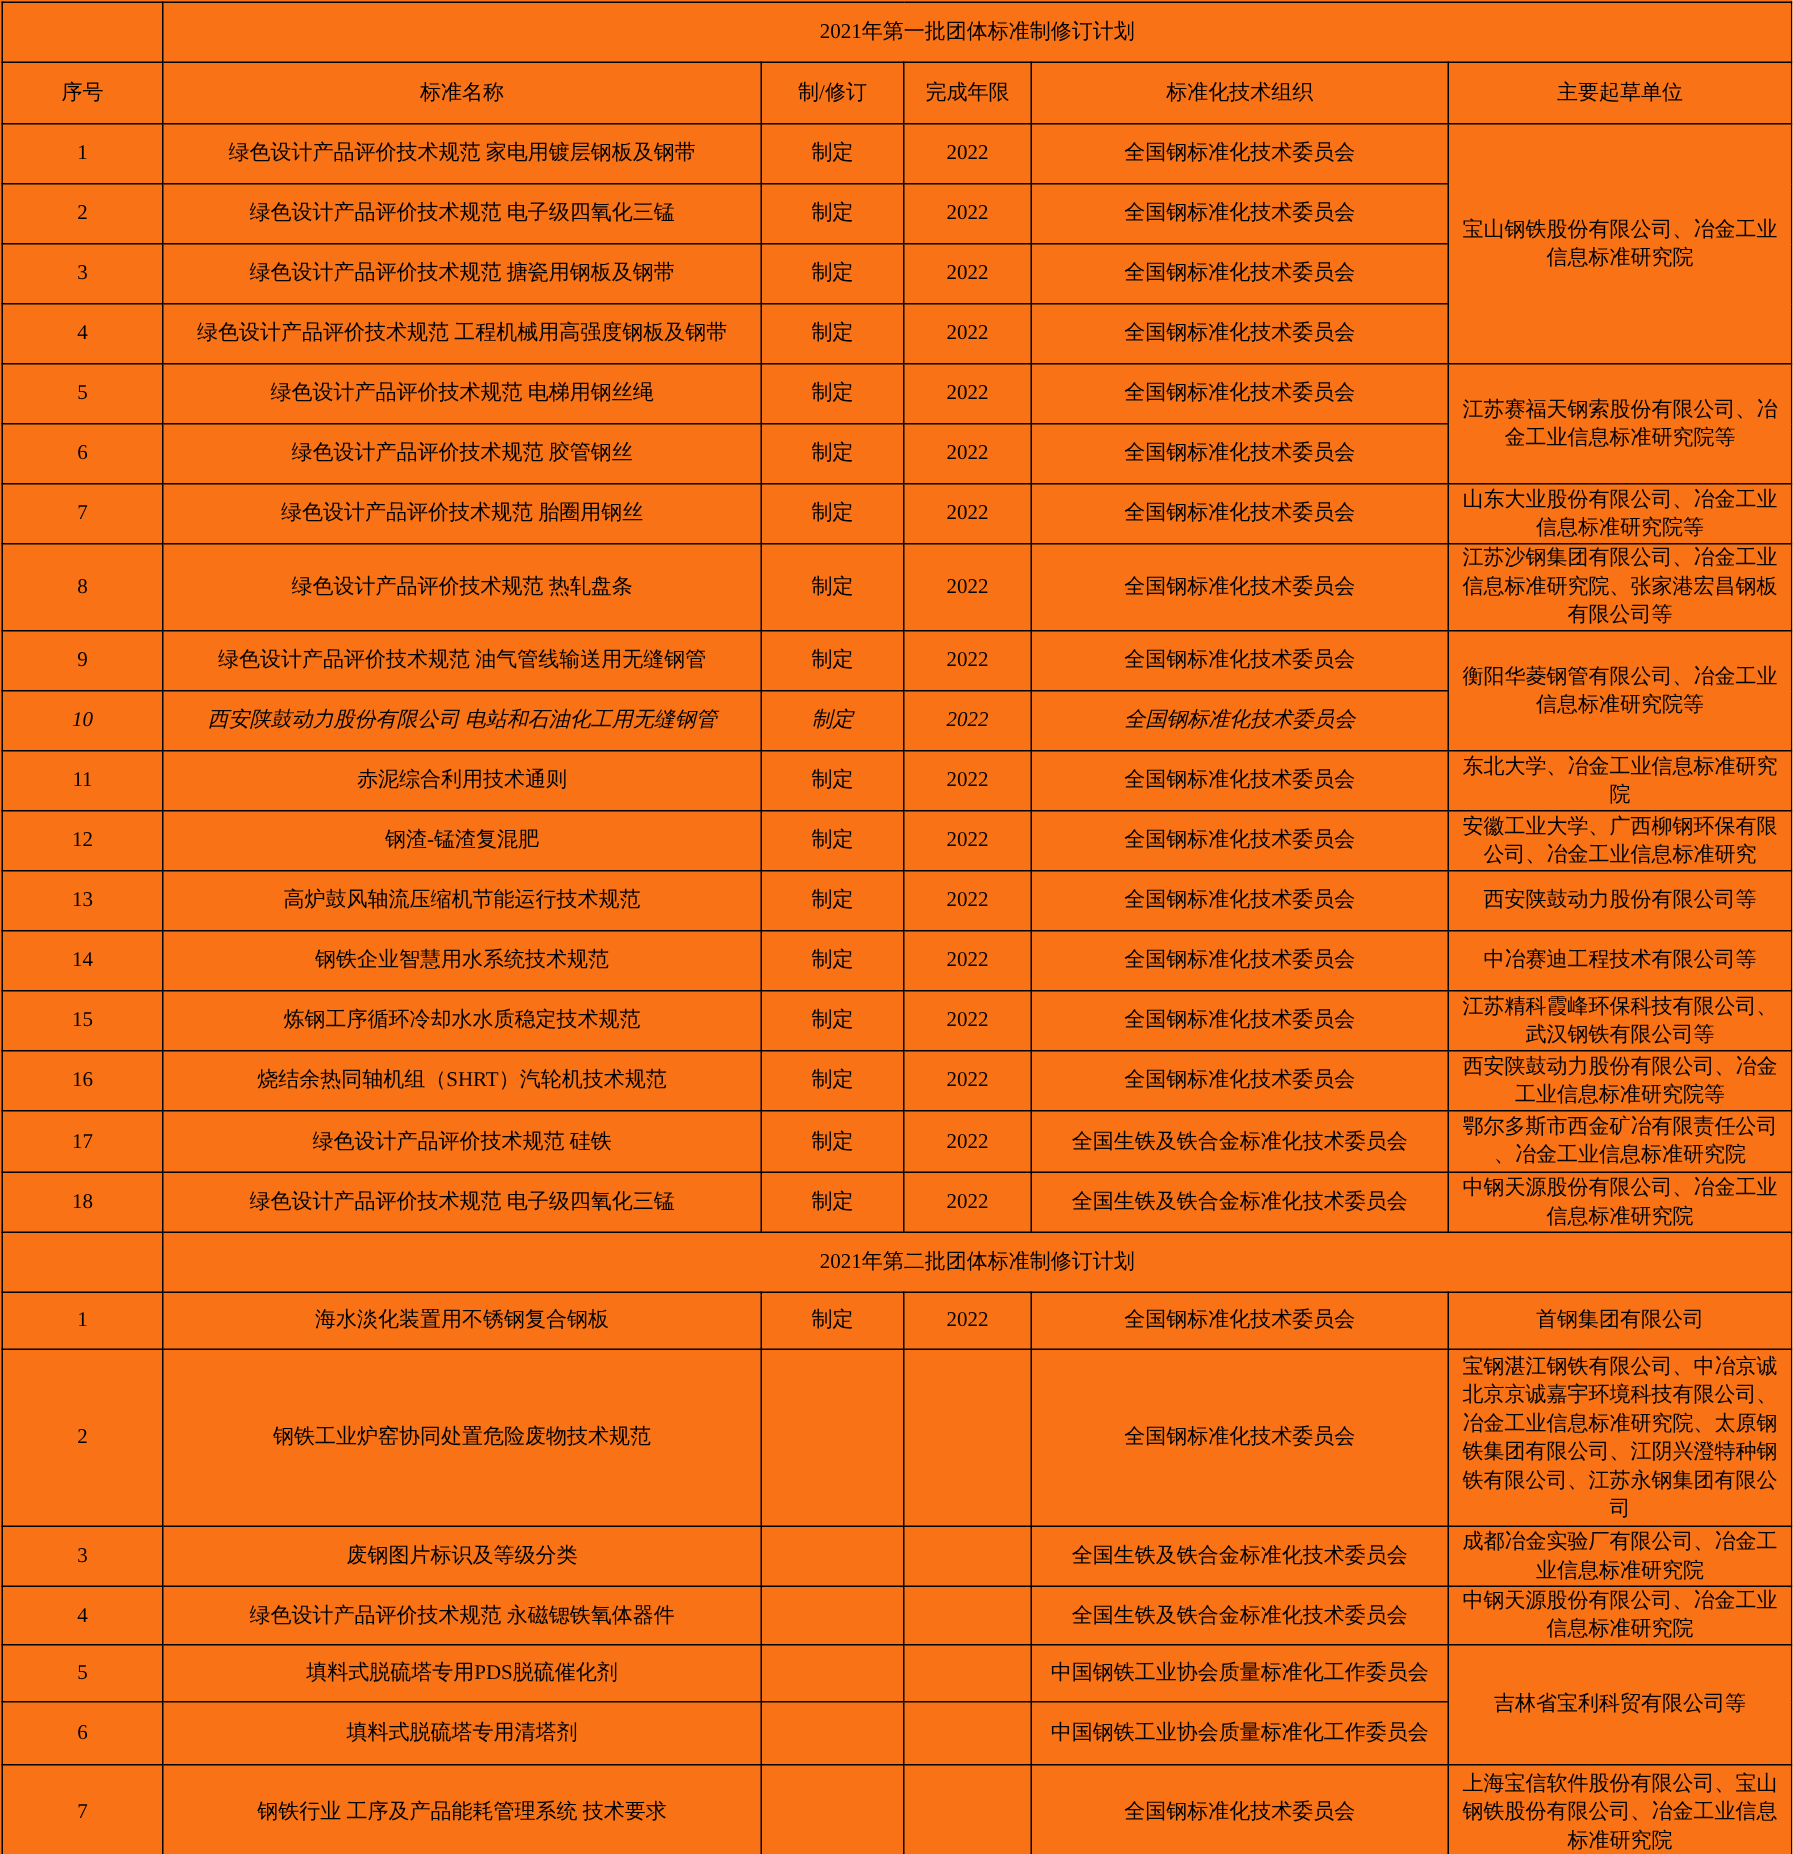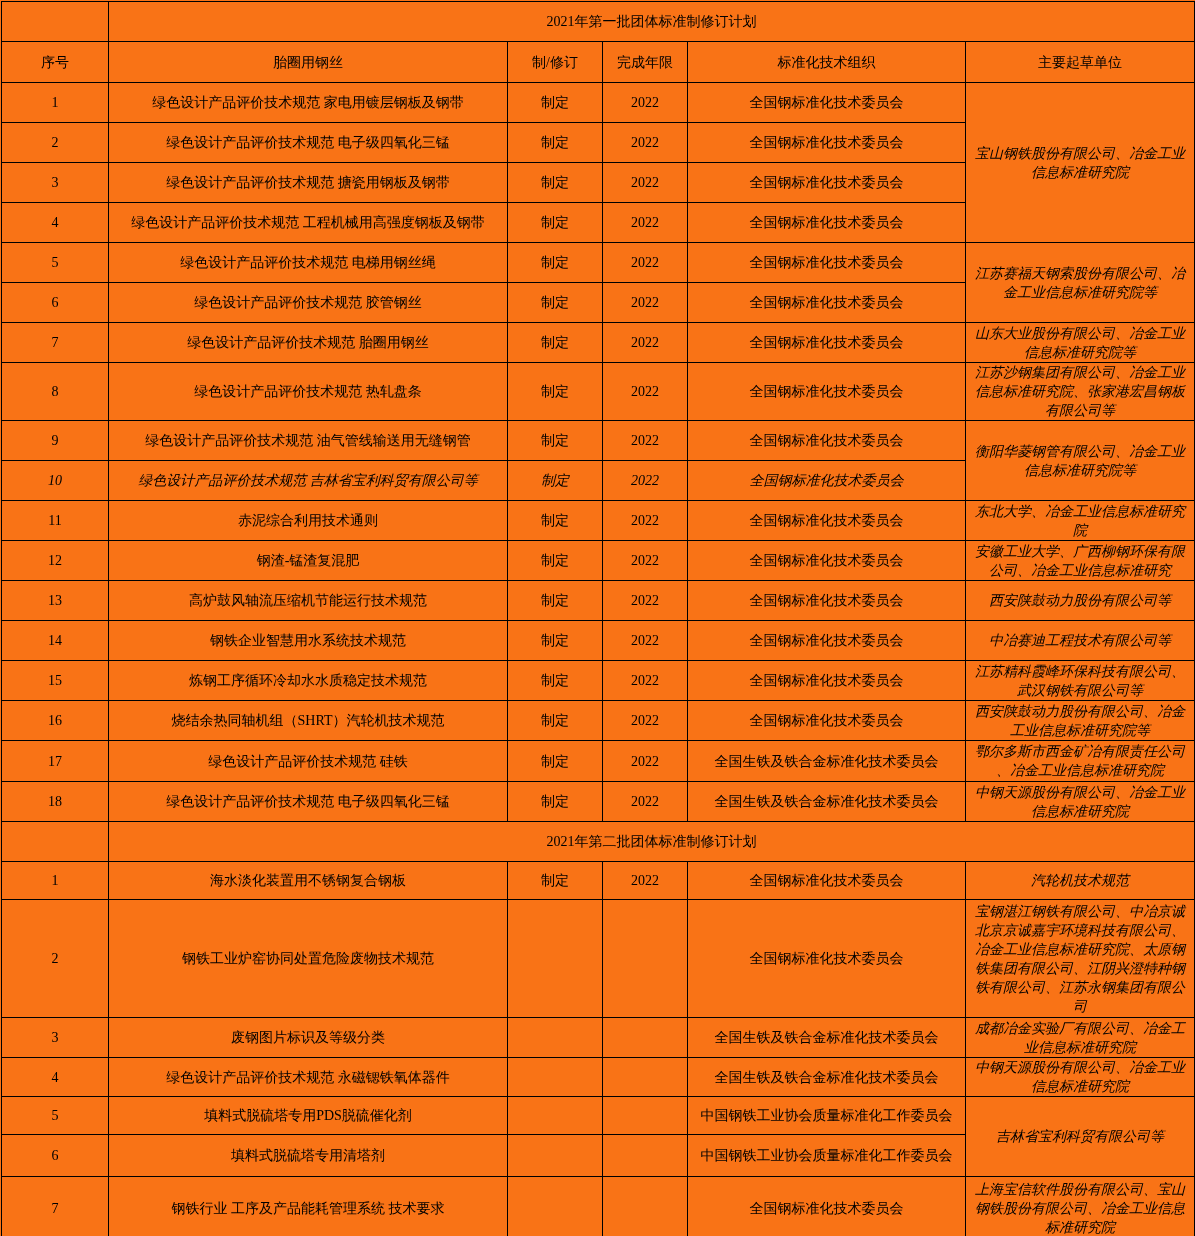--- a/index.html
+++ b/index.html
@@ -16,21 +16,21 @@
     border:1px solid #000000;
     text-align:center; vertical-align:middle;
     font-size:14px; line-height:19px; font-weight:normal;
     padding:0 4px; overflow:hidden; color:#000;
     font-family:"Liberation Serif","DejaVu Serif",serif;
   }
   td.title-cell { font-size:14px; }
   td.name-col  { padding:0 6px; }
   td.drafting-col {
     padding:0 16px;
-    word-break:break-all; line-break:anywhere;font-style:italic;
+    word-break:break-all; line-break:anywhere;
   }
   td.org-col { padding:0 4px; }
 </style>
 </head>
 <body>
 
 <div class="sheet">
   <table class="grid">
     <colgroup>
       <col style="width:107px">
@@ -40,21 +40,21 @@
       <col style="width:278px">
       <col style="width:229px">
     </colgroup>
     <tbody id="tbody">
         <tr style="height: 40px;">
           <td class="seq-col"></td>
           <td class="title-cell" colspan="5">2021年第一批团体标准制修订计划</td>
         </tr>
         <tr style="height: 41px;">
           <th>序号</th>
-          <th>胎圈用钢丝</th>
+          <th>标准名称</th>
           <th>制/修订</th>
           <th>完成年限</th>
           <th>标准化技术组织</th>
           <th>主要起草单位</th>
         </tr>
         <tr style="height: 40px;">
           <td class="seq-col">1</td>
           <td class="name-col">绿色设计产品评价技术规范 家电用镀层钢板及钢带</td>
           <td class="action-col">制定</td>
           <td class="year-col">2022</td>
@@ -116,21 +116,21 @@
         <tr style="height: 40px;">
           <td class="seq-col">9</td>
           <td class="name-col">绿色设计产品评价技术规范 油气管线输送用无缝钢管</td>
           <td class="action-col">制定</td>
           <td class="year-col">2022</td>
           <td class="org-col">全国钢标准化技术委员会</td>
           <td class="drafting-col" rowspan="2">衡阳华菱钢管有限公司、冶金工业信息标准研究院等</td>
         </tr>
         <tr style="height: 40px; font-style: italic;">
           <td class="seq-col">10</td>
-          <td class="name-col">绿色设计产品评价技术规范 吉林省宝利科贸有限公司等</td>
+          <td class="name-col">西安陕鼓动力股份有限公司 电站和石油化工用无缝钢管</td>
           <td class="action-col">制定</td>
           <td class="year-col">2022</td>
           <td class="org-col">全国钢标准化技术委员会</td>
         </tr>
         <tr style="height: 40px;">
           <td class="seq-col">11</td>
           <td class="name-col">赤泥综合利用技术通则</td>
           <td class="action-col">制定</td>
           <td class="year-col">2022</td>
           <td class="org-col">全国钢标准化技术委员会</td>
@@ -195,21 +195,21 @@
         <tr style="height: 40px;">
           <td class="seq-col"></td>
           <td class="title-cell" colspan="5">2021年第二批团体标准制修订计划</td>
         </tr>
         <tr style="height: 38px;">
           <td class="seq-col">1</td>
           <td class="name-col">海水淡化装置用不锈钢复合钢板</td>
           <td class="action-col">制定</td>
           <td class="year-col">2022</td>
           <td class="org-col">全国钢标准化技术委员会</td>
-          <td class="drafting-col">汽轮机技术规范</td>
+          <td class="drafting-col">首钢集团有限公司</td>
         </tr>
         <tr style="height: 118px;">
           <td class="seq-col">2</td>
           <td class="name-col">钢铁工业炉窑协同处置危险废物技术规范</td>
           <td class="action-col"></td>
           <td class="year-col"></td>
           <td class="org-col">全国钢标准化技术委员会</td>
           <td class="drafting-col">宝钢湛江钢铁有限公司、中冶京诚北京京诚嘉宇环境科技有限公司、冶金工业信息标准研究院、太原钢铁集团有限公司、江阴兴澄特种钢铁有限公司、江苏永钢集团有限公司</td>
         </tr>
         <tr style="height: 40px;">

